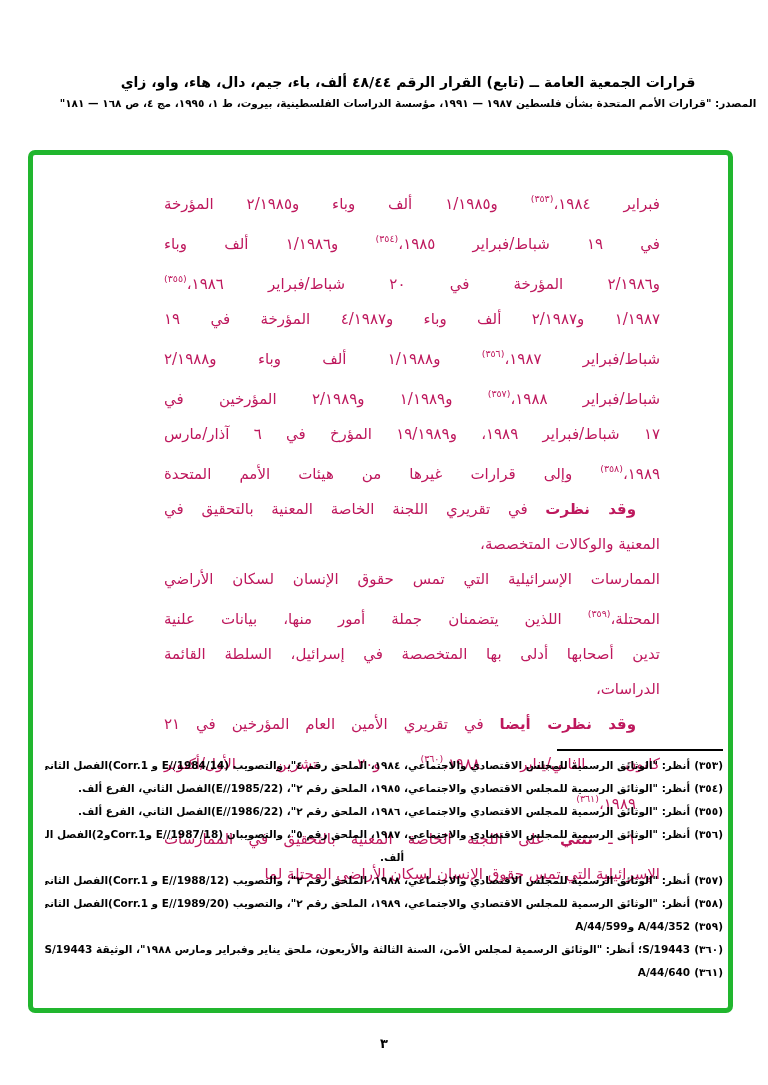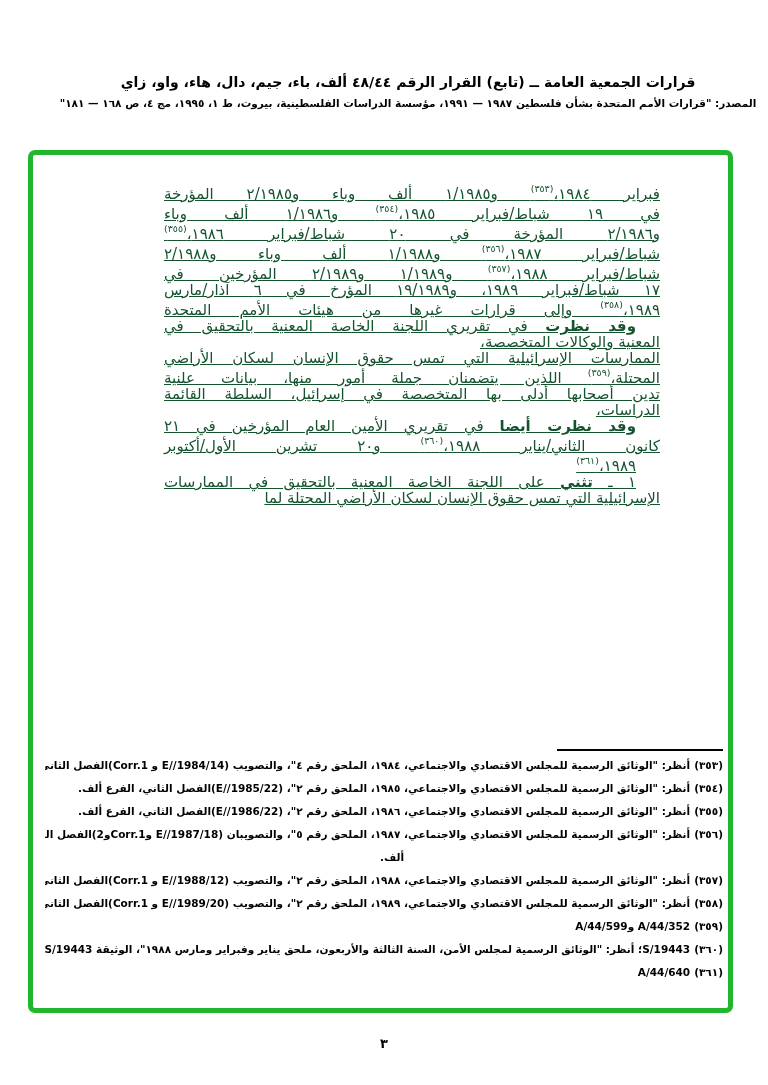--- a/index.html
+++ b/index.html
@@ -12,21 +12,21 @@
   .doc-title{font-size:14px;font-weight:bold;color:#000;letter-spacing:.2px;}
   .doc-source{margin-top:7px;font-size:10.5px;font-weight:bold;color:#000;}
   
   .green-box{
     position:absolute;left:28px;top:150px;width:695px;height:853px;
     border:5px solid #21b62e;border-radius:7px;background:transparent;
   }
   
   .body-text{
     position:absolute;top:182px;right:108px;width:496px;direction:rtl;
-    font-size:15px;line-height:16px;color:#14532d;text-decoration:underline;
+    font-size:15px;line-height:35px;color:#be185d;
   }
   .body-line{text-align:justify;text-align-last:right;}
   .body-line.just{text-align-last:justify;}
   .body-line.ind{padding-right:24px;}
   .body-line .bold{font-weight:bold;}
   sup.fnref{font-size:9.5px;position:relative;top:-1px;vertical-align:super;letter-spacing:0;}
   
   .fn-sep{position:absolute;top:749px;right:45px;width:166px;border-top:2px solid #000;}
   .footnotes{
     position:absolute;top:754px;right:45px;width:678px;direction:rtl;
@@ -48,20 +48,21 @@
   <div class="doc-title">قرارات الجمعية العامة ــ (تابع) القرار الرقم ٤٨/٤٤ ألف، باء، جيم، دال، هاء، واو، زاي</div>
   <div class="doc-source">المصدر: "قرارات الأمم المتحدة بشأن فلسطين ١٩٨٧ — ١٩٩١، مؤسسة الدراسات الفلسطينية، بيروت، ط ١، ١٩٩٥، مج ٤، ص ١٦٨ — ١٨١"</div>
 </div>
 
 <div class="green-box"></div>
 
 <div class="body-text">
     <div class="body-line just">فبراير ١٩٨٤،<sup class="fnref">(٣٥٣)</sup> و١/١٩٨٥ ألف وباء و٢/١٩٨٥ المؤرخة</div>
     <div class="body-line just">في ١٩ شباط/فبراير ١٩٨٥،<sup class="fnref">(٣٥٤)</sup> و١/١٩٨٦ ألف وباء</div>
     <div class="body-line just">و٢/١٩٨٦ المؤرخة في ٢٠ شباط/فبراير ١٩٨٦،<sup class="fnref">(٣٥٥)</sup></div>
+    <div class="body-line just">١/١٩٨٧ و٢/١٩٨٧ ألف وباء و٤/١٩٨٧ المؤرخة في ١٩</div>
     <div class="body-line just">شباط/فبراير ١٩٨٧،<sup class="fnref">(٣٥٦)</sup> و١/١٩٨٨ ألف وباء و٢/١٩٨٨</div>
     <div class="body-line just">شباط/فبراير ١٩٨٨،<sup class="fnref">(٣٥٧)</sup> و١/١٩٨٩ و٢/١٩٨٩ المؤرخين في</div>
     <div class="body-line just">١٧ شباط/فبراير ١٩٨٩، و١٩/١٩٨٩ المؤرخ في ٦ آذار/مارس</div>
     <div class="body-line just">١٩٨٩،<sup class="fnref">(٣٥٨)</sup> وإلى قرارات غيرها من هيئات الأمم المتحدة</div>
     <div class="body-line just ind"><span class="bold">وقد نظرت</span> في تقريري اللجنة الخاصة المعنية بالتحقيق في</div>
     <div class="body-line">المعنية والوكالات المتخصصة،</div>
     <div class="body-line just">الممارسات الإسرائيلية التي تمس حقوق الإنسان لسكان الأراضي</div>
     <div class="body-line just">المحتلة،<sup class="fnref">(٣٥٩)</sup> اللذين يتضمنان جملة أمور منها، بيانات علنية</div>
     <div class="body-line just">تدين أصحابها أدلى بها المتخصصة في إسرائيل، السلطة القائمة</div>
     <div class="body-line">الدراسات،</div>

